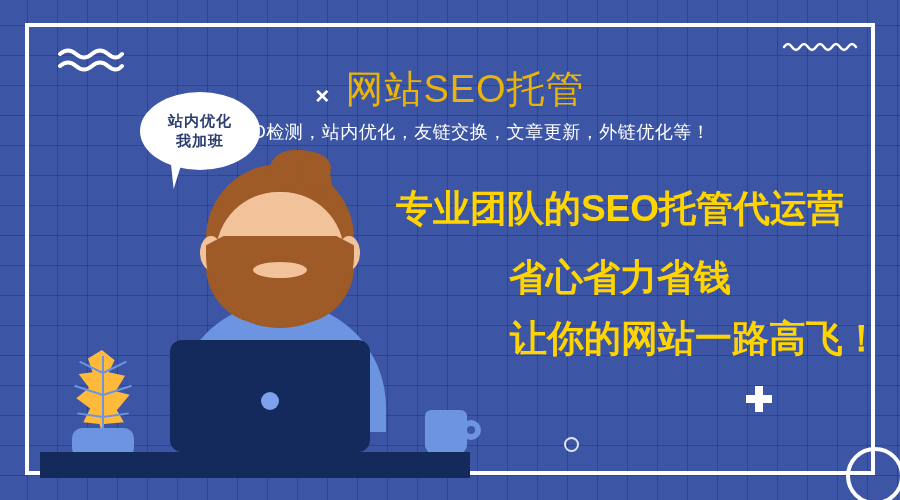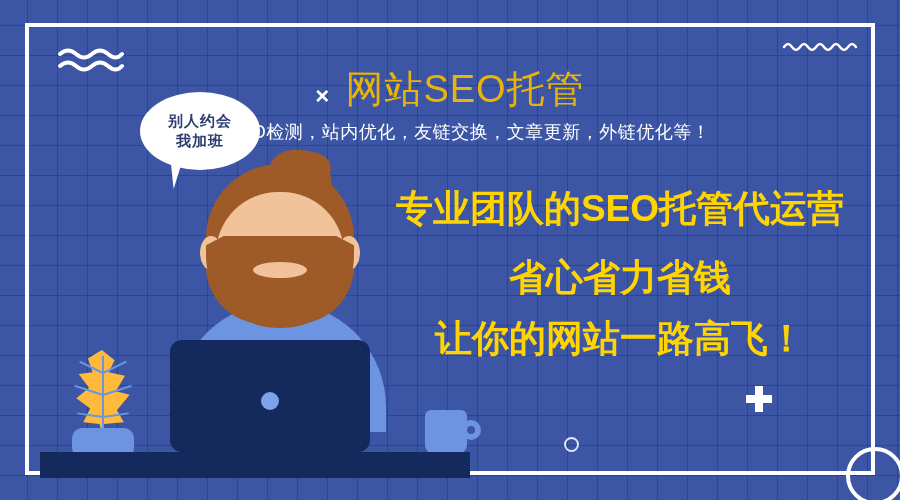--- a/index.html
+++ b/index.html
@@ -67,21 +67,21 @@
     color:#ffffff;font-size:18px;letter-spacing:.5px;white-space:nowrap;
   }
   .ylines{
     position:absolute;left:360px;top:190px;width:520px;text-align:center;
   }
   .yline{
     color:#ffd400;font-weight:bold;white-space:nowrap;
   }
   .yline.l1{font-size:37px;line-height:1;margin-bottom:32px;}
   .yline.l2{font-size:37px;line-height:1;margin-bottom:24px;}
-  .yline.l3{font-size:37px;line-height:1;}
+  .yline.l3{font-size:37px;line-height:1;text-align:right;}
   
   .bubble{
     position:absolute;left:140px;top:92px;width:120px;height:78px;
     background:#ffffff;border-radius:50%/50%;
     display:flex;flex-direction:column;align-items:center;justify-content:center;
     z-index:6;
   }
   .bubble span{
     color:#2c3e72;font-size:15px;font-weight:bold;line-height:1.35;
     letter-spacing:1px;white-space:nowrap;
@@ -225,21 +225,21 @@
   <div class="subtitle">含：SEO检测，站内优化，友链交换，文章更新，外链优化等！</div>
 
   <div class="ylines">
     <div class="yline l1">专业团队的SEO托管代运营</div>
     <div class="yline l2">省心省力省钱</div>
     <div class="yline l3">让你的网站一路高飞！</div>
   </div>
 
   <div class="bubble-tail"></div>
   <div class="bubble">
-    <span>别人约会</span>
+    <span>站内优化</span>
     <span>我加班</span>
   </div>
 
   <div class="person">
     <div class="shirt"></div>
     <div class="neck"></div>
     <div class="hair-back"></div>
     <div class="hair-tuft"></div>
     <div class="hair-tuft2"></div>
     <div class="ear-l"></div>

